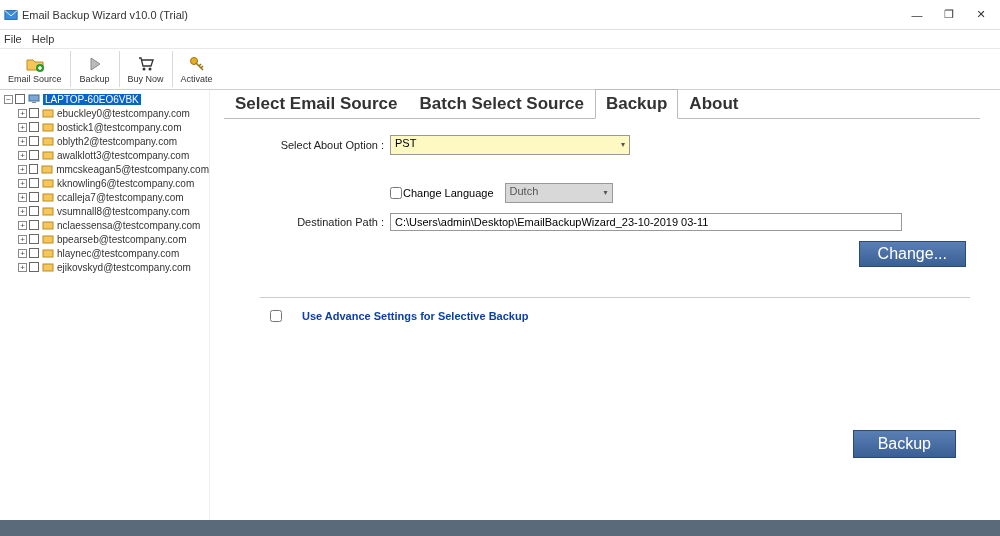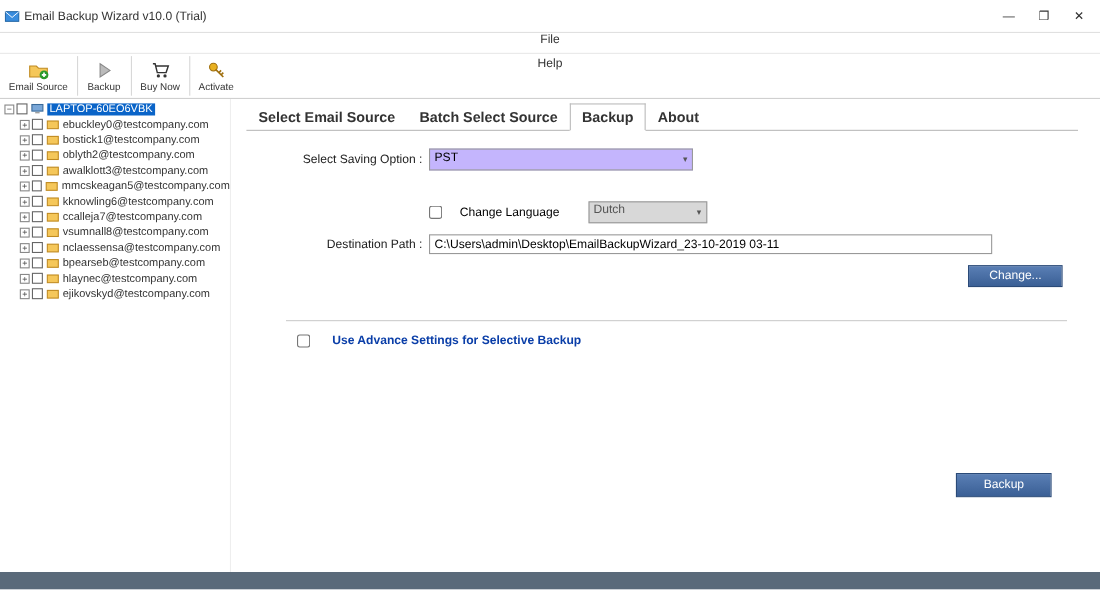--- a/index.html
+++ b/index.html
@@ -2,51 +2,51 @@
 <html><head>
 <meta charset="utf-8">
 <style>
 * { box-sizing: border-box; margin: 0; padding: 0; }
 body { font-family: "Segoe UI", Tahoma, sans-serif; font-size: 11px; background: #fff; width: 1000px; height: 536px; overflow: hidden; position: relative; }
 .titlebar { height: 30px; background: #fff; display: flex; align-items: center; padding: 12px 4px; border-bottom: 1px solid #e0e0e0; justify-content: space-between; }
 .titlebar .app-icon { width: 14px; height: 14px; margin-right: 4px; display: inline-flex; align-items: center; }
 .titlebar .title { flex: 1; font-size: 11px; color: #333; }
 .titlebar .win-btns { display: flex; gap: 18px; padding-right: 8px; }
 .titlebar .win-btn { width: 14px; height: 14px; display: flex; align-items: center; justify-content: center; cursor: pointer; font-size: 11px; color: #333; }
-.menubar { height: 18px; display: flex; align-items: center; padding: 0 4px; gap: 10px; font-size: 11px; color: #333; flex-direction: column; }
+.menubar { height: 18px; display: flex; align-items: center; padding: 0 4px; gap: 10px; font-size: 11px; color: #333; }
 .menubar span { cursor: pointer; }
 .toolbar { height: 42px; background: #fff; border-top: 1px solid #e8e8e8; border-bottom: 1px solid #d0d0d0; display: flex; align-items: center; padding: 0 2px; }
 .toolbar .tbtn { display: flex; flex-direction: column; align-items: center; justify-content: center; padding: 2px 6px; cursor: pointer; font-size: 9px; color: #333; min-width: 44px; height: 40px; }
 .toolbar .tbtn .ticon { width: 20px; height: 20px; display: flex; align-items: center; justify-content: center; }
 .toolbar .sep { width: 1px; height: 36px; background: #d8d8d8; margin: 0 2px; }
 .body-area { display: flex; height: calc(536px - 22px - 18px - 42px - 16px); }
 .tree { width: 210px; padding: 2px 0; overflow: hidden; border-right: 1px solid #eee; }
 .tree-row { display: flex; align-items: center; height: 14px; padding-left: 4px; font-size: 10px; color: #333; white-space: nowrap; cursor: pointer; }
 .tree-row.child { padding-left: 18px; }
 .tree-row .exp { width: 9px; height: 9px; border: 1px solid #888; display: inline-flex; align-items: center; justify-content: center; font-size: 8px; line-height: 7px; margin-right: 2px; color: #444; }
 .tree-row .chk { width: 10px; height: 10px; border: 1px solid #666; margin-right: 3px; background: #fff; display: inline-block; }
 .tree-row .ficon { width: 12px; height: 10px; margin-right: 3px; display: inline-flex; align-items: center; justify-content: center; }
 .tree-row.root .label { background: #0a64c8; color: #fff; padding: 0 2px; }
 .main { flex: 1; padding: 0 0 0 10px; position: relative; }
 .tabs { display: flex; align-items: flex-end; height: 24px; margin-top: 4px; margin-left: 4px; }
-.tab { padding: 4px 10px 4px 10px; font-size: 13px; color: #333; cursor: pointer; border: 1px solid transparent; font-weight: bold; border-bottom: none; }
+.tab { padding: 4px 10px 4px 10px; font-size: 17px; color: #333; cursor: pointer; border: 1px solid transparent; font-weight: bold; border-bottom: none; }
 .tab.active { border: 1px solid #bbb; border-bottom: 1px solid #fff; background: #fff; position: relative; top: 1px; }
 .tab-sep { border-bottom: 1px solid #bbb; height: 1px; margin-left: 4px; margin-right: 20px; }
 .panel { padding: 16px 20px 10px 40px; }
 .row { display: flex; align-items: center; margin-bottom: 10px; }
 .row .lab { width: 130px; text-align: right; padding-right: 6px; font-size: 11px; color: #222; }
-.select { border: 1px solid #999; height: 20px; font-size: 11px; padding: 1px 4px; background: #c4b5fd; position: relative; }
+.select { border: 1px solid #999; height: 20px; font-size: 11px; padding: 1px 4px; background: #fef9c3; position: relative; }
 .select.saving { width: 240px; }
 .select.lang { width: 108px; background: #d8d8d8; color: #555; }
 .select .arrow { position: absolute; right: 4px; top: 4px; font-size: 8px; color: #555; }
-.chkline { display: flex; align-items: center; gap: 16px; font-size: 11px; margin-left: 130px; }
+.chkline { display: flex; align-items: center; gap: 1px; font-size: 11px; margin-left: 130px; }
 .chkline input { width: 12px; height: 12px; }
 .pathrow .lab { width: 130px; }
 .pathinput { border: 1px solid #999; height: 18px; width: 512px; font-size: 11px; padding: 1px 4px; background: #fff; }
-.btn { background: linear-gradient(#5a7fb5,#3a5f95); color: #fff; border: 1px solid #2a4a78; font-size: 11px; padding: 3px 18px; cursor: pointer; }
+.btn { background: linear-gradient(#5a7fb5,#3a5f95); color: #fff; border: 1px solid #2a4a78; font-size: 16px; padding: 3px 18px; cursor: pointer; }
 .change-wrap { display: flex; justify-content: flex-end; width: 706px; margin-top: 4px; }
 .hr { border-top: 1px solid #ccc; margin: 30px 10px 12px 0; }
 .adv-row { display: flex; align-items: center; gap: 20px; margin-left: 10px; }
 .adv-row input { width: 12px; height: 12px; }
 .adv-row .advlabel { color: #0a3ea8; font-weight: bold; font-size: 11px; }
 .backup-btn-wrap { position: absolute; right: 44px; top: 340px; }
 .statusbar { position: absolute; bottom: 0; left: 0; right: 0; height: 16px; background: #5a6a7a; }
 </style>
 </head>
 <body>
@@ -255,21 +255,21 @@
     <div class="tabs">
       <div class="tab">Select Email Source</div>
       <div class="tab">Batch Select Source</div>
       <div class="tab active">Backup</div>
       <div class="tab">About</div>
     </div>
     <div class="tab-sep"></div>
 
     <div class="panel">
       <div class="row">
-        <div class="lab">Select Saving Option :</div>
+        <div class="lab">Select About Option :</div>
         <div class="select saving">
           <span>PST</span>
           <span class="arrow">▾</span>
         </div>
       </div>
 
       <div class="row" style="margin-top:28px;">
         <div class="lab"></div>
         <div class="chkline" style="margin-left:0;">
           <input type="checkbox" style="">

